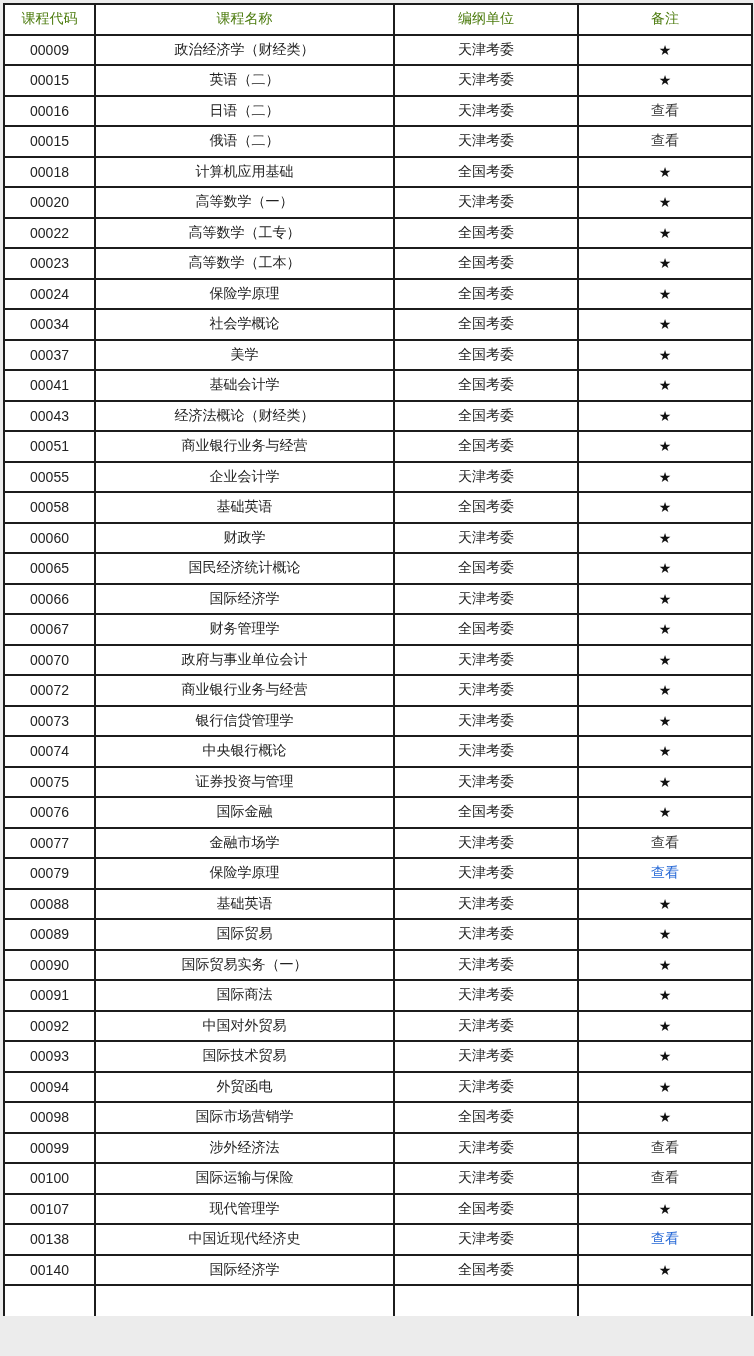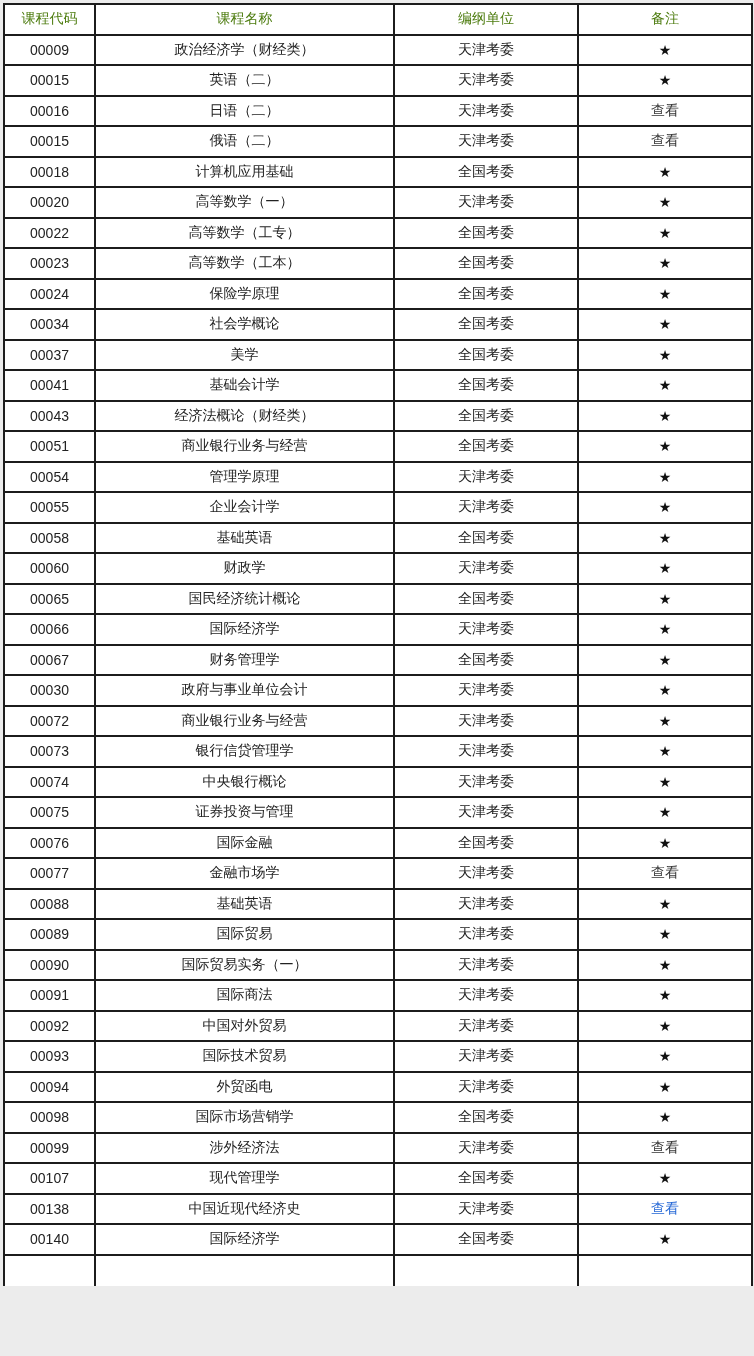--- a/index.html
+++ b/index.html
@@ -159,26 +159,20 @@
           <td>全国考委</td>
           <td><span class="star">★</span></td>
         </tr>
         <tr>
           <td>00051</td>
           <td>商业银行业务与经营</td>
           <td>全国考委</td>
           <td><span class="star">★</span></td>
         </tr>
         <tr>
-          <td>00054</td>
-          <td>管理学原理</td>
-          <td>天津考委</td>
-          <td><span class="star">★</span></td>
-        </tr>
-        <tr>
           <td>00055</td>
           <td>企业会计学</td>
           <td>天津考委</td>
           <td><span class="star">★</span></td>
         </tr>
         <tr>
           <td>00058</td>
           <td>基础英语</td>
           <td>全国考委</td>
           <td><span class="star">★</span></td>
@@ -201,21 +195,21 @@
           <td>天津考委</td>
           <td><span class="star">★</span></td>
         </tr>
         <tr>
           <td>00067</td>
           <td>财务管理学</td>
           <td>全国考委</td>
           <td><span class="star">★</span></td>
         </tr>
         <tr>
-          <td>00030</td>
+          <td>00070</td>
           <td>政府与事业单位会计</td>
           <td>天津考委</td>
           <td><span class="star">★</span></td>
         </tr>
         <tr>
           <td>00072</td>
           <td>商业银行业务与经营</td>
           <td>天津考委</td>
           <td><span class="star">★</span></td>
         </tr>
@@ -243,20 +237,26 @@
           <td>全国考委</td>
           <td><span class="star">★</span></td>
         </tr>
         <tr>
           <td>00077</td>
           <td>金融市场学</td>
           <td>天津考委</td>
           <td><a class="view-link dark">查看</a></td>
         </tr>
         <tr>
+          <td>00079</td>
+          <td>保险学原理</td>
+          <td>天津考委</td>
+          <td><a class="view-link blue">查看</a></td>
+        </tr>
+        <tr>
           <td>00088</td>
           <td>基础英语</td>
           <td>天津考委</td>
           <td><span class="star">★</span></td>
         </tr>
         <tr>
           <td>00089</td>
           <td>国际贸易</td>
           <td>天津考委</td>
           <td><span class="star">★</span></td>
@@ -293,20 +293,26 @@
         </tr>
         <tr>
           <td>00098</td>
           <td>国际市场营销学</td>
           <td>全国考委</td>
           <td><span class="star">★</span></td>
         </tr>
         <tr>
           <td>00099</td>
           <td>涉外经济法</td>
+          <td>天津考委</td>
+          <td><a class="view-link dark">查看</a></td>
+        </tr>
+        <tr>
+          <td>00100</td>
+          <td>国际运输与保险</td>
           <td>天津考委</td>
           <td><a class="view-link dark">查看</a></td>
         </tr>
         <tr>
           <td>00107</td>
           <td>现代管理学</td>
           <td>全国考委</td>
           <td><span class="star">★</span></td>
         </tr>
         <tr>

